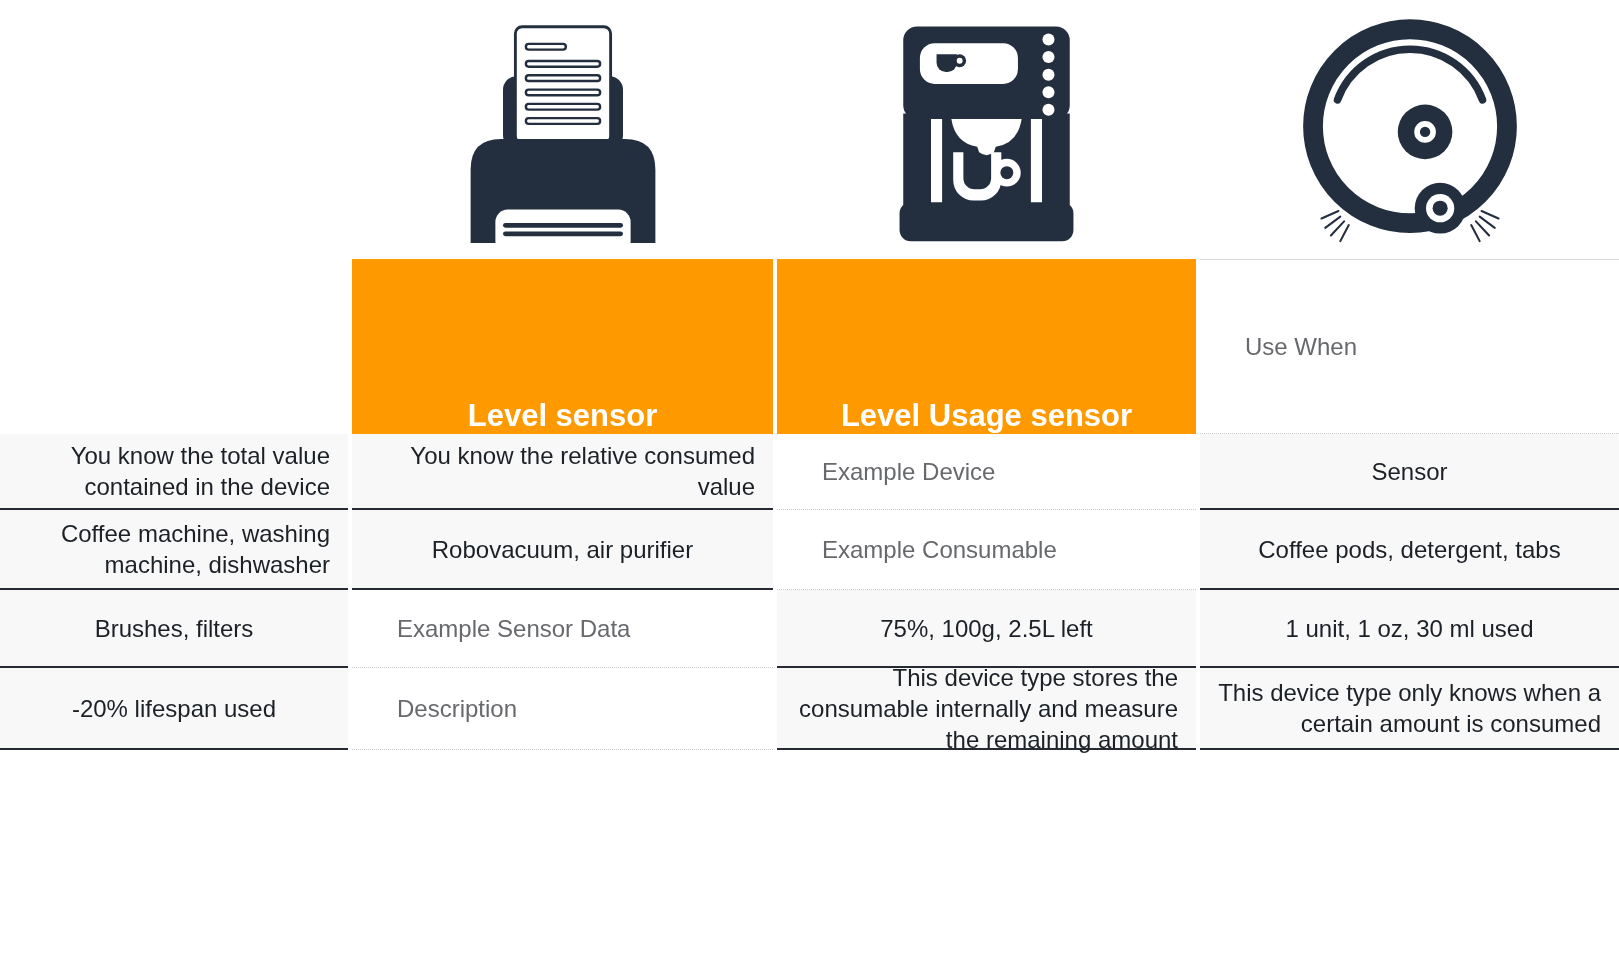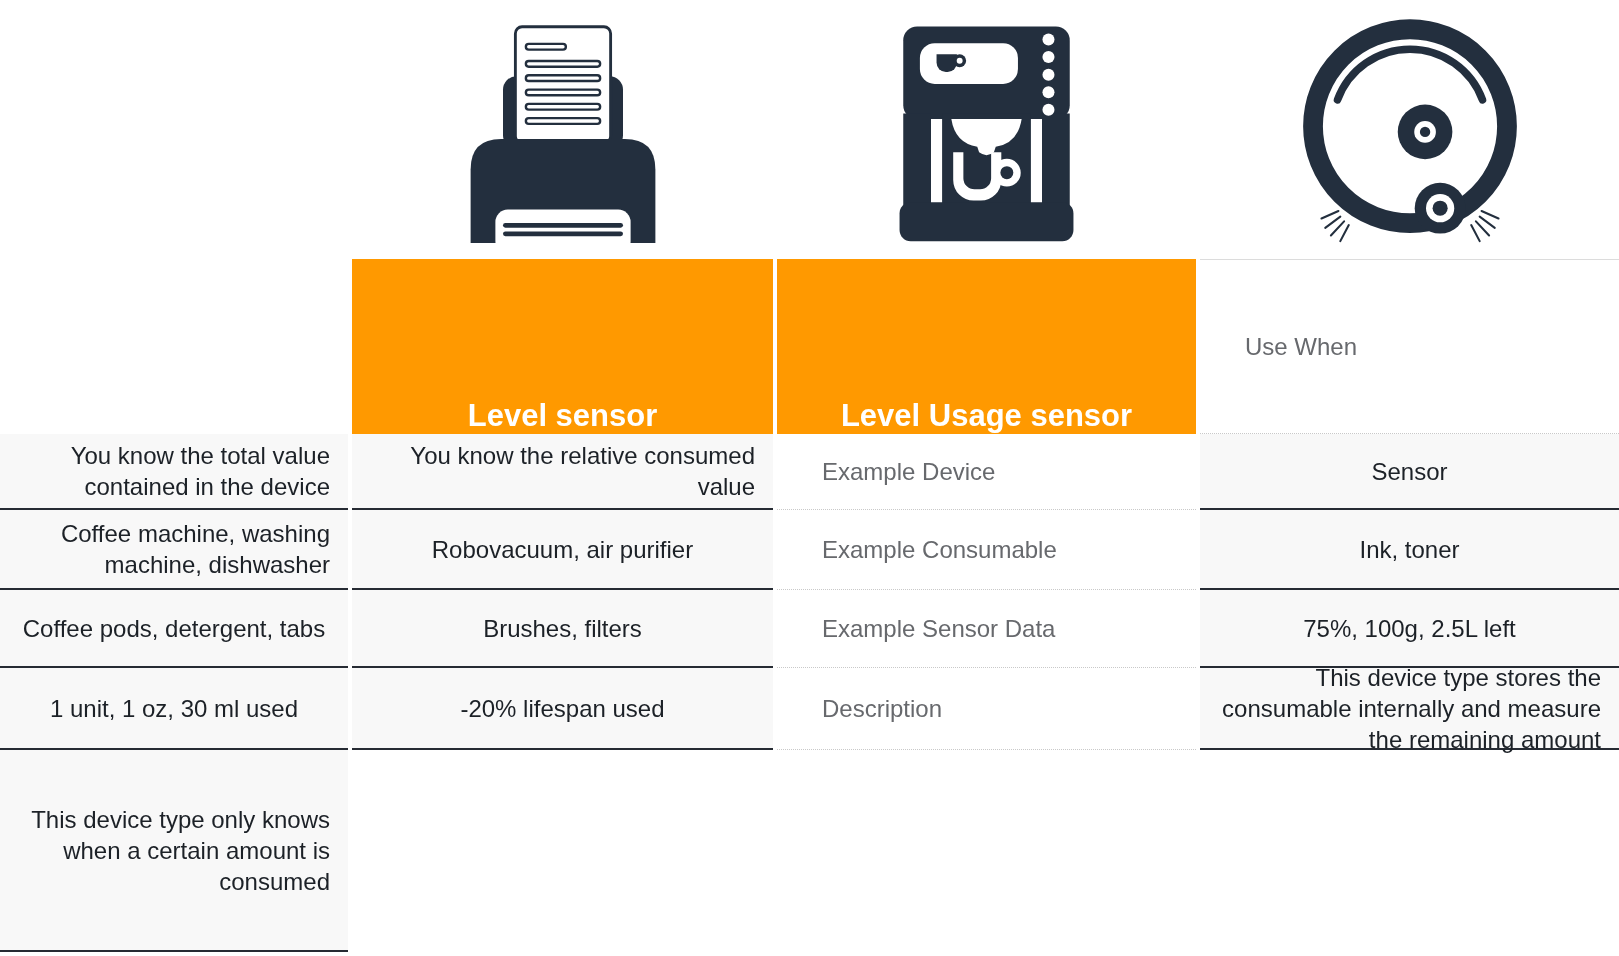--- a/index.html
+++ b/index.html
@@ -135,21 +135,20 @@
   <div class="row-label first">Use When</div>
   <div class="data-cell">You know the total value contained in the device</div>
   <div class="data-cell">You know the relative consumed value</div>
 
   <div class="row-label">Example Device</div>
   <div class="data-cell">Sensor</div>
   <div class="data-cell">Coffee machine, washing machine, dishwasher</div>
   <div class="data-cell">Robovacuum, air purifier</div>
 
   <div class="row-label">Example Consumable</div>
-  <div class="data-cell">Ink, toner</div>
   <div class="data-cell">Coffee pods, detergent, tabs</div>
   <div class="data-cell">Brushes, filters</div>
 
   <div class="row-label">Example Sensor Data</div>
   <div class="data-cell">75%, 100g, 2.5L left</div>
   <div class="data-cell">1 unit, 1 oz, 30 ml used</div>
   <div class="data-cell">-20% lifespan used</div>
 
   <div class="row-label">Description</div>
   <div class="data-cell">This device type stores the consumable internally and measure the remaining amount</div>

